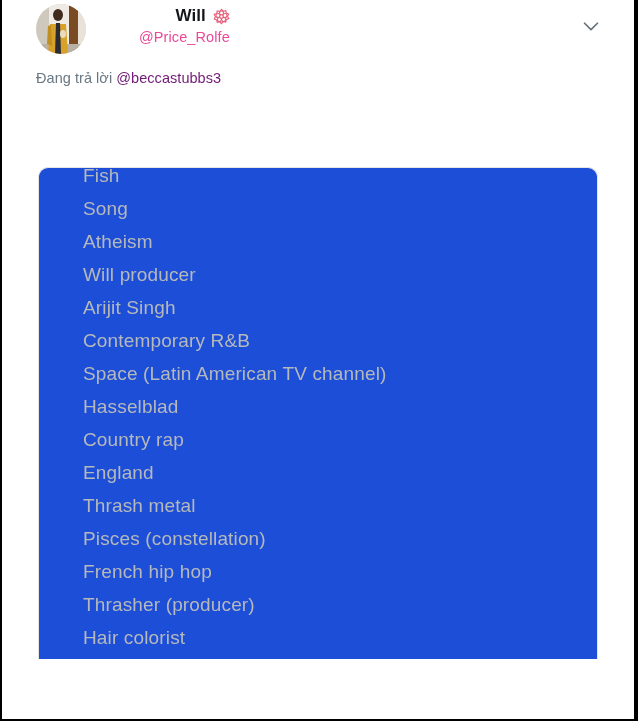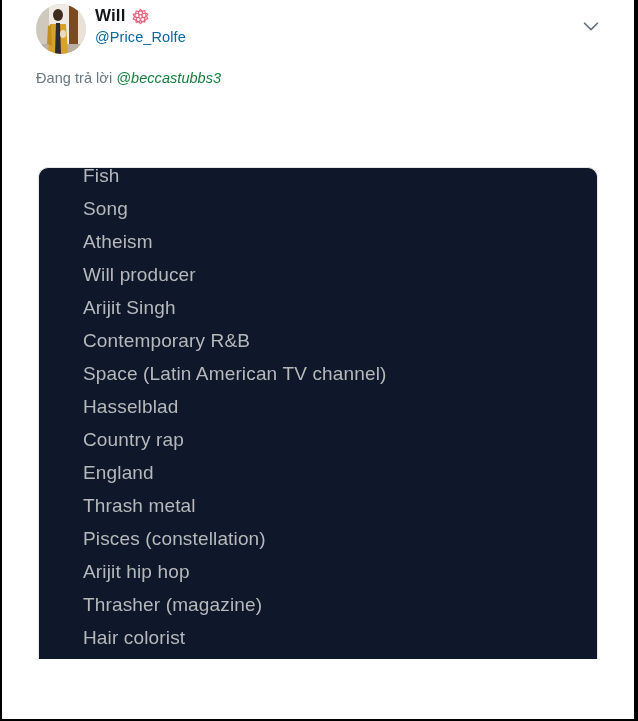--- a/index.html
+++ b/index.html
@@ -50,42 +50,44 @@
   .name-block {
     position: absolute;
     left: 59px;
     top: 3px;
   }
 
   .display-name-row {
     display: flex;
     align-items: center;
     height: 22px;
+    justify-content: flex-end;
   }
 
   .display-name {
     font-size: 17px;
     font-weight: bold;
     color: #14171a;
     letter-spacing: 0.1px;
   }
 
   .name-badge {
     margin-left: 7px;
     width: 17px;
     height: 17px;
     display: inline-block;
   }
   .name-badge svg { display:block; width:17px; height:17px; }
 
   .handle {
     font-size: 14.5px;
-    color: #0369a1;
+    color: #ec4899;
     margin-top: 2px;
     letter-spacing: 0.1px;
+    margin-left: 44px;
   }
 
   .follow-button {
     position: absolute;
     left: 423px;
     top: 7px;
     width: 104px;
     height: 34px;
     border: 1.6px solid #1da1f2;
     border-radius: 17px;
@@ -115,23 +117,22 @@
   .reply-line {
     position: absolute;
     left: 34px;
     top: 70px;
     font-size: 14.5px;
     color: #697882;
     letter-spacing: 0.05px;
   }
 
   .reply-line .mention {
-    color: #15803d;
-    cursor: pointer;
-    font-style: italic;
+    color: #701a75;
+    cursor: pointer;
   }
 
   
   .tweet-text {
     position: absolute;
     left: 33px;
     top: 97px;
     width: 580px;
     font-size: 23.5px;
     line-height: 31px;
@@ -143,21 +144,21 @@
   .list-card {
     position: absolute;
     left: 36px;
     top: 167px;
     width: 560px;
     height: 492px;
     border: 1px solid #e6e6e6;
     border-bottom: none;
     border-top-left-radius: 10px;
     border-top-right-radius: 10px;
-    background: #0f172a;
+    background: #1d4ed8;
     overflow: hidden;
     box-sizing: border-box;
   }
 
   .list-scroll {
     position: absolute;
     left: 0;
     
     top: -9px;
     width: 100%;
@@ -246,19 +247,19 @@
         <div class="list-item">Atheism</div>
         <div class="list-item">Will producer</div>
         <div class="list-item">Arijit Singh</div>
         <div class="list-item">Contemporary R&amp;B</div>
         <div class="list-item">Space (Latin American TV channel)</div>
         <div class="list-item">Hasselblad</div>
         <div class="list-item">Country rap</div>
         <div class="list-item">England</div>
         <div class="list-item">Thrash metal</div>
         <div class="list-item">Pisces (constellation)</div>
-        <div class="list-item">Arijit hip hop</div>
-        <div class="list-item">Thrasher (magazine)</div>
+        <div class="list-item">French hip hop</div>
+        <div class="list-item">Thrasher (producer)</div>
         <div class="list-item">Hair colorist</div>
       </div>
   </div>
 
 </div>
 
 </body></html>

